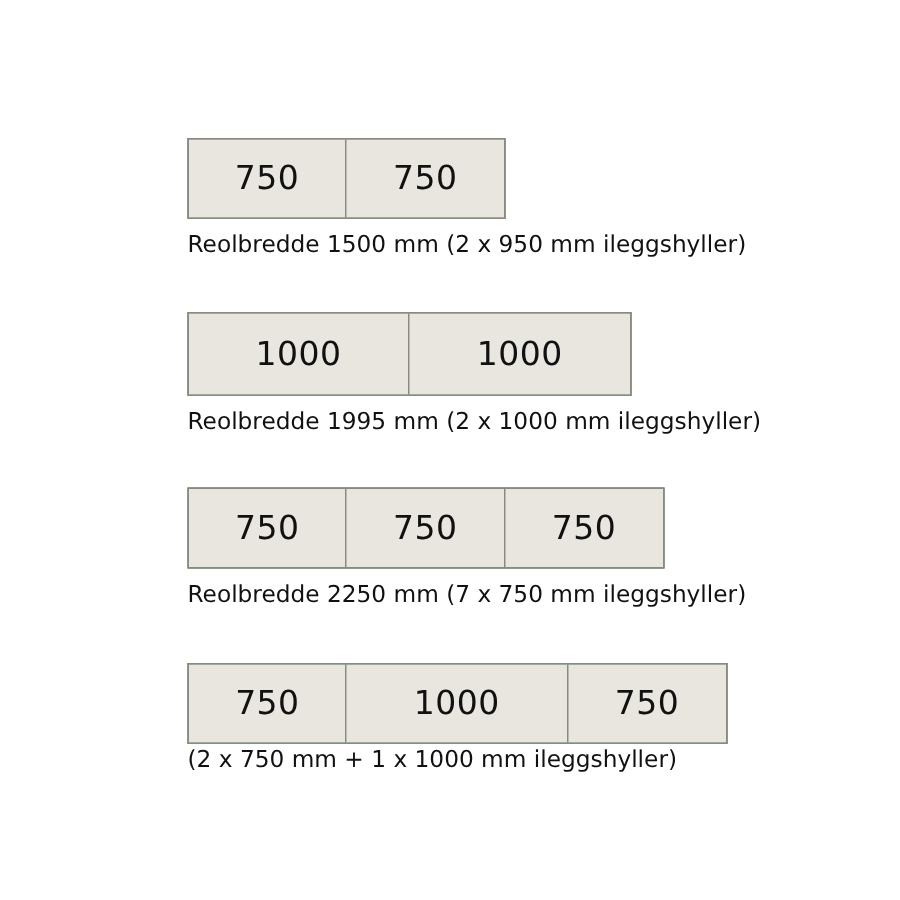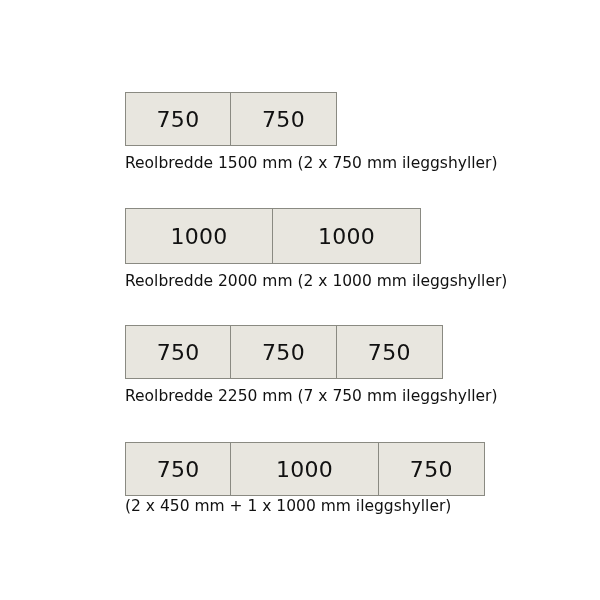--- a/index.html
+++ b/index.html
@@ -63,42 +63,42 @@
 </head>
 <body style="background: rgb(255, 255, 255);">
 
 <div class="page">
 
   <div class="group" id="g0" style="top: 92px;">
     <div class="shelf-row" style="width: 212px; height: 54px; border-color: rgb(138, 138, 130);">
       <div class="cell" style="width: 106px; background: rgb(232, 230, 223); color: rgb(17, 17, 17); border-right-color: rgb(138, 138, 130);">750</div>
       <div class="cell" style="width: 106px; background: rgb(232, 230, 223); color: rgb(17, 17, 17); border-right-color: rgb(138, 138, 130);">750</div>
     </div>
-    <div class="caption" style="color: rgb(17, 17, 17);">Reolbredde 1500 mm (2 x 750 mm ileggshyller)</div>
+    <div class="caption" style="color: rgb(17, 17, 17);">Reolbredde 1500 mm (2 x 950 mm ileggshyller)</div>
   </div>
 
   <div class="group" id="g1" style="top: 208px;">
     <div class="shelf-row" style="width: 296px; height: 56px; border-color: rgb(138, 138, 130);">
       <div class="cell" style="width: 148px; background: rgb(232, 230, 223); color: rgb(17, 17, 17); border-right-color: rgb(138, 138, 130);">1000</div>
       <div class="cell" style="width: 148px; background: rgb(232, 230, 223); color: rgb(17, 17, 17); border-right-color: rgb(138, 138, 130);">1000</div>
     </div>
-    <div class="caption" style="color: rgb(17, 17, 17);">Reolbredde 2000 mm (2 x 1000 mm ileggshyller)</div>
+    <div class="caption" style="color: rgb(17, 17, 17);">Reolbredde 1995 mm (2 x 1000 mm ileggshyller)</div>
   </div>
 
   <div class="group" id="g2" style="top: 325px;">
     <div class="shelf-row" style="width: 318px; height: 54px; border-color: rgb(138, 138, 130);">
       <div class="cell" style="width: 106px; background: rgb(232, 230, 223); color: rgb(17, 17, 17); border-right-color: rgb(138, 138, 130);">750</div>
       <div class="cell" style="width: 106px; background: rgb(232, 230, 223); color: rgb(17, 17, 17); border-right-color: rgb(138, 138, 130);">750</div>
       <div class="cell" style="width: 106px; background: rgb(232, 230, 223); color: rgb(17, 17, 17); border-right-color: rgb(138, 138, 130);">750</div>
     </div>
     <div class="caption" style="color: rgb(17, 17, 17);">Reolbredde 2250 mm (7 x 750 mm ileggshyller)</div>
   </div>
 
   <div class="group" id="g3" style="top: 442px;">
     <div class="shelf-row" style="width: 360px; height: 54px; border-color: rgb(138, 138, 130);">
       <div class="cell" style="width: 106px; background: rgb(232, 230, 223); color: rgb(17, 17, 17); border-right-color: rgb(138, 138, 130);">750</div>
       <div class="cell" style="width: 148px; background: rgb(232, 230, 223); color: rgb(17, 17, 17); border-right-color: rgb(138, 138, 130);">1000</div>
       <div class="cell" style="width: 106px; background: rgb(232, 230, 223); color: rgb(17, 17, 17); border-right-color: rgb(138, 138, 130);">750</div>
     </div>
-    <div class="caption-line2" style="color: rgb(17, 17, 17);">(2 x 450 mm + 1 x 1000 mm ileggshyller)</div>
+    <div class="caption-line2" style="color: rgb(17, 17, 17);">(2 x 750 mm + 1 x 1000 mm ileggshyller)</div>
   </div>
 
 </div>
 
 </body></html>

